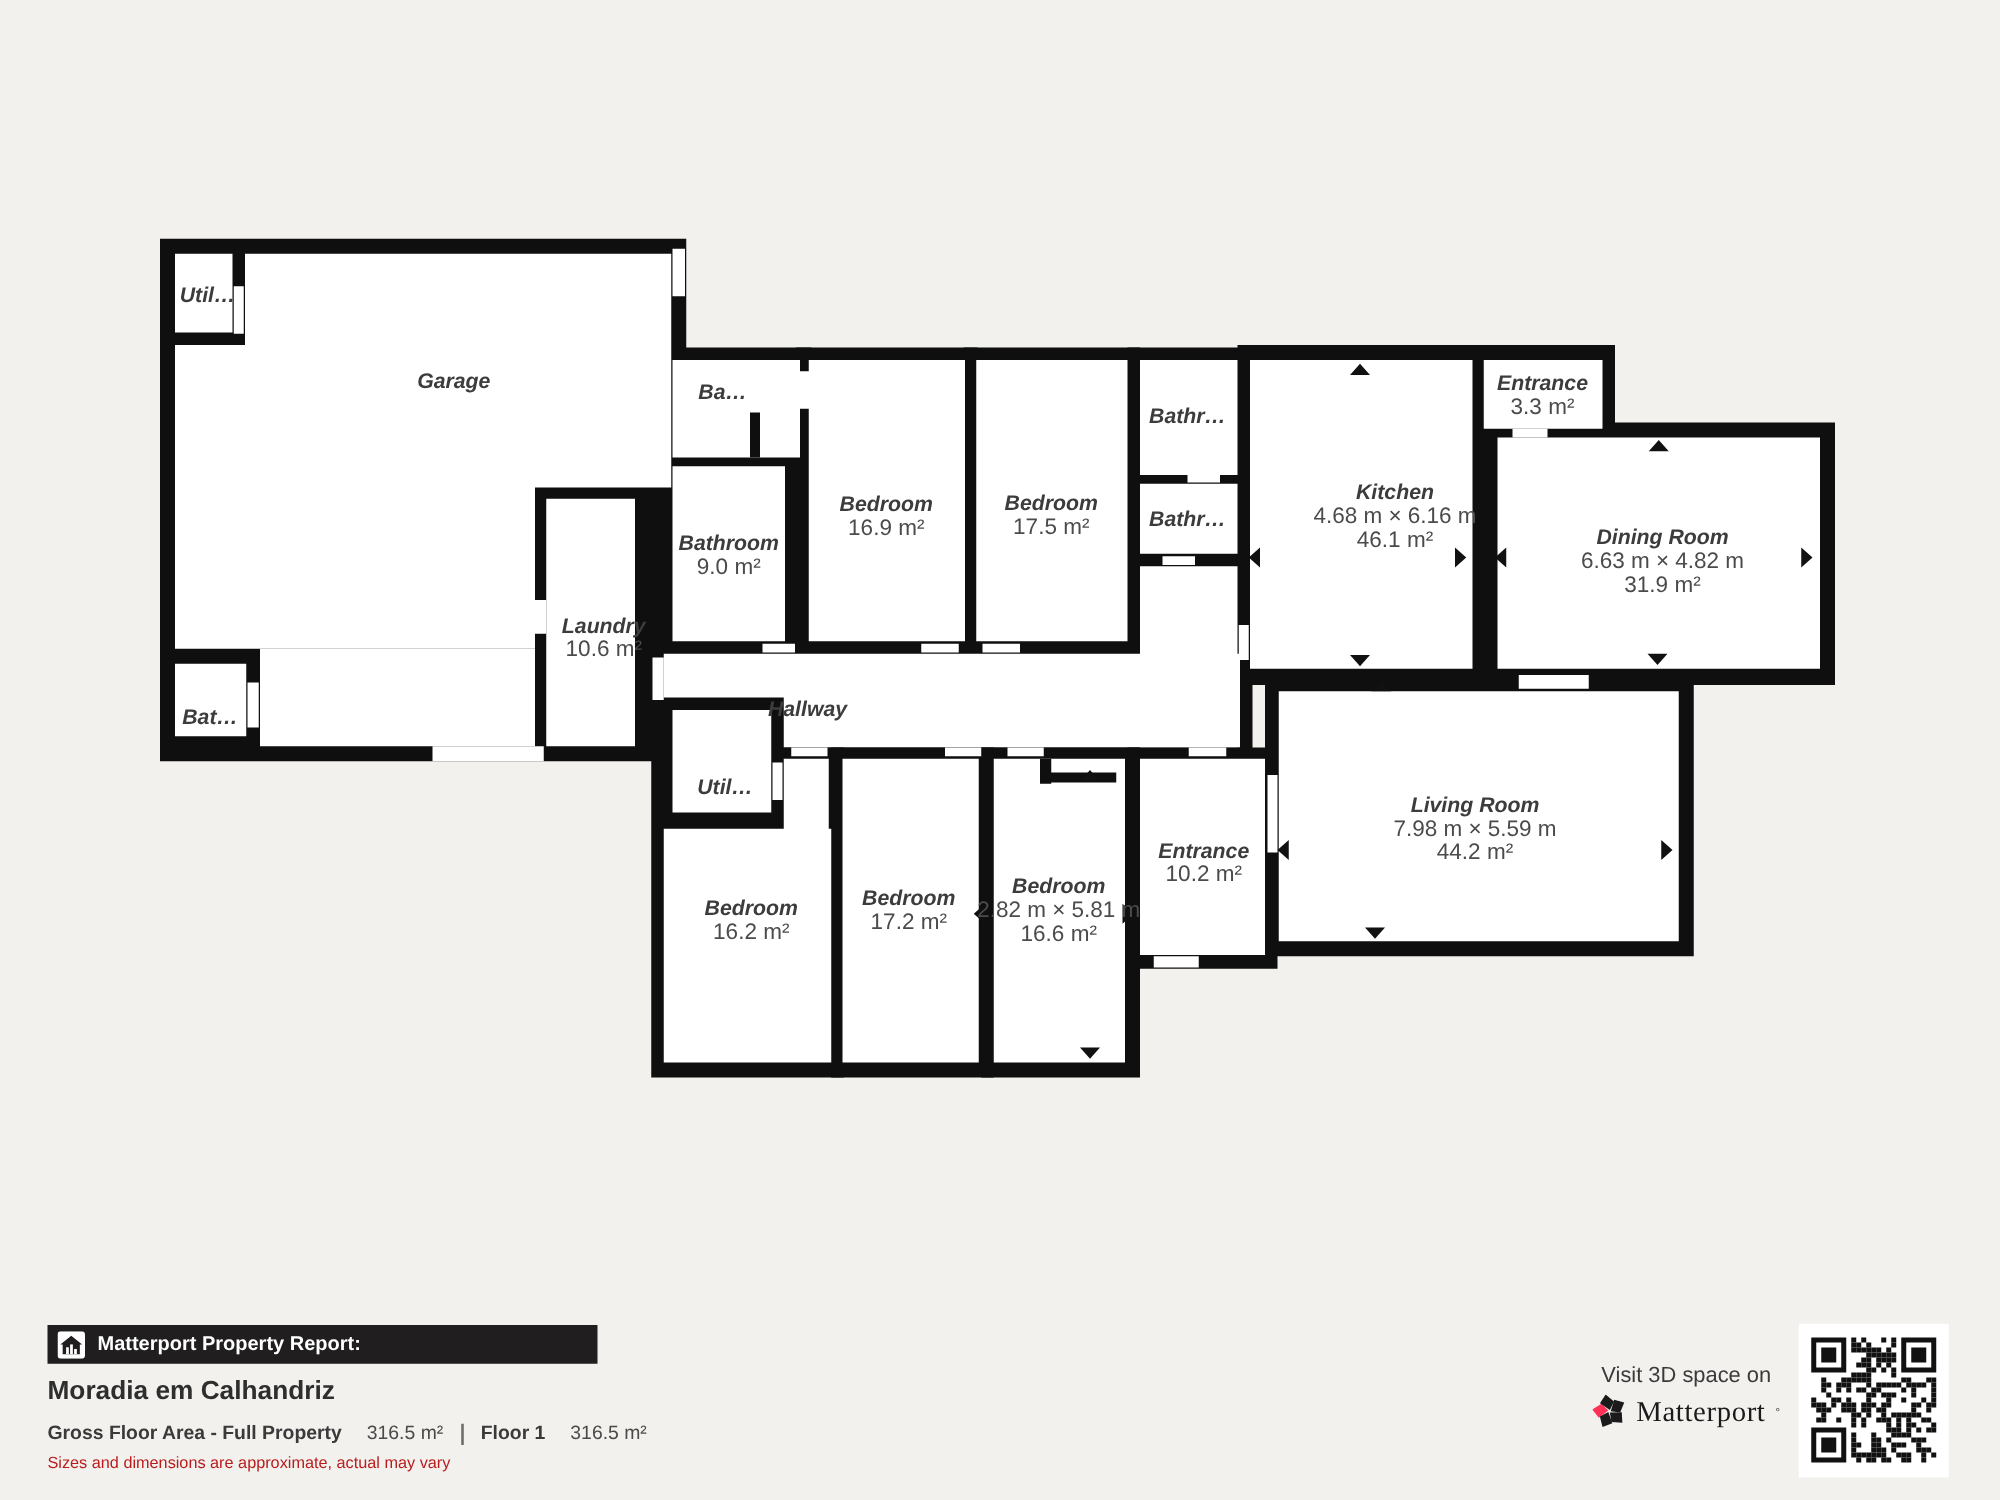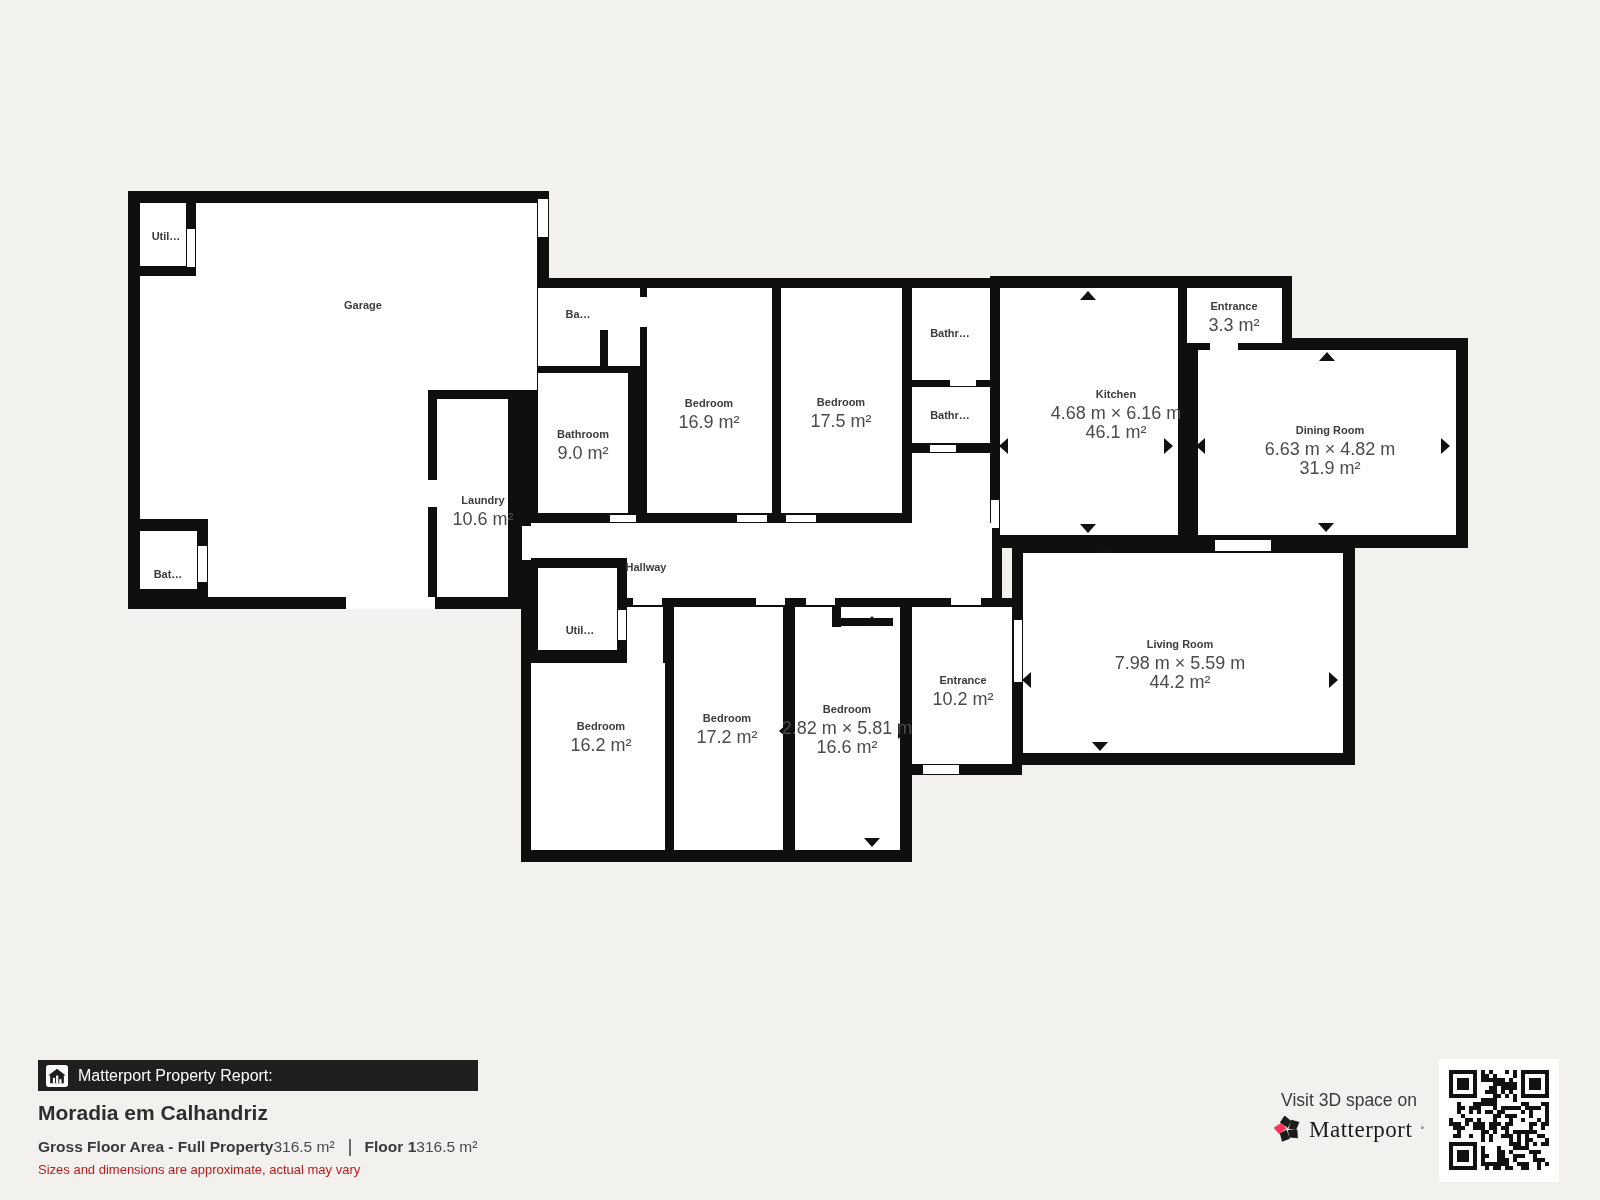--- a/index.html
+++ b/index.html
@@ -15,34 +15,34 @@
   .stub{position:absolute;background:#0f0f0f;}
   .arrow{position:absolute;width:0;height:0;}
   .arrow.up{border-left:8px solid transparent;border-right:8px solid transparent;border-bottom:9px solid #111;}
   .arrow.down{border-left:8px solid transparent;border-right:8px solid transparent;border-top:9px solid #111;}
   .arrow.left{border-top:8px solid transparent;border-bottom:8px solid transparent;border-right:9px solid #111;}
   .arrow.right{border-top:8px solid transparent;border-bottom:8px solid transparent;border-left:9px solid #111;}
   .lbl{
     position:absolute;transform:translate(-50%,-50%);
     text-align:center;white-space:nowrap;line-height:19px;
   }
-  .rname{font-weight:700;font-size:11px;color:#3c3c3c;}
+  .rname{font-weight:700;font-size:17px;color:#3c3c3c;font-style:italic;}
   .rdim{font-weight:400;font-size:18px;color:#4b4b4b;}
 
   
   .report-bar{
     position:absolute;left:38px;top:1060px;width:440px;height:31px;
     display:flex;align-items:center;gap:10px;padding-left:8px;box-sizing:border-box;
   }
-  .report-bar-text{color:#ffffff;font-weight:400;font-size:16px;}
+  .report-bar-text{color:#ffffff;font-weight:700;font-size:16px;}
   .prop-title{position:absolute;left:38px;top:1101px;font-weight:700;font-size:21px;color:#2e2e2e;}
   .metrics{position:absolute;left:38px;top:1138px;display:flex;align-items:baseline;font-size:15.5px;color:#4a4a4a;}
   .metrics b{color:#3a3a3a;font-weight:700;}
   .metrics .sep{display:inline-block;width:2px;height:17px;background:#6a6a6a;margin:0 14px;align-self:center;}
-  .metrics span{margin-left:0;}
+  .metrics span{margin-left:20px;}
   .disclaimer{position:absolute;left:38px;top:1162px;font-size:13px;color:#b91c1c;}
 
   
   .visit{position:absolute;left:1349px;top:1100px;transform:translate(-50%,-50%);
          font-size:17.5px;color:#3a3a3a;white-space:nowrap;}
   .brand{position:absolute;left:1349px;top:1129px;transform:translate(-50%,-50%);
          display:flex;align-items:center;gap:8px;white-space:nowrap;}
   .brand-word{font-family:"Liberation Serif", serif;font-size:23px;color:#1b1b1b;letter-spacing:.5px;}
   .brand-reg{font-size:9px;color:#1b1b1b;vertical-align:top;}
   .qr-box{position:absolute;left:1439px;top:1059px;width:120px;height:123px;background:#ffffff;}

